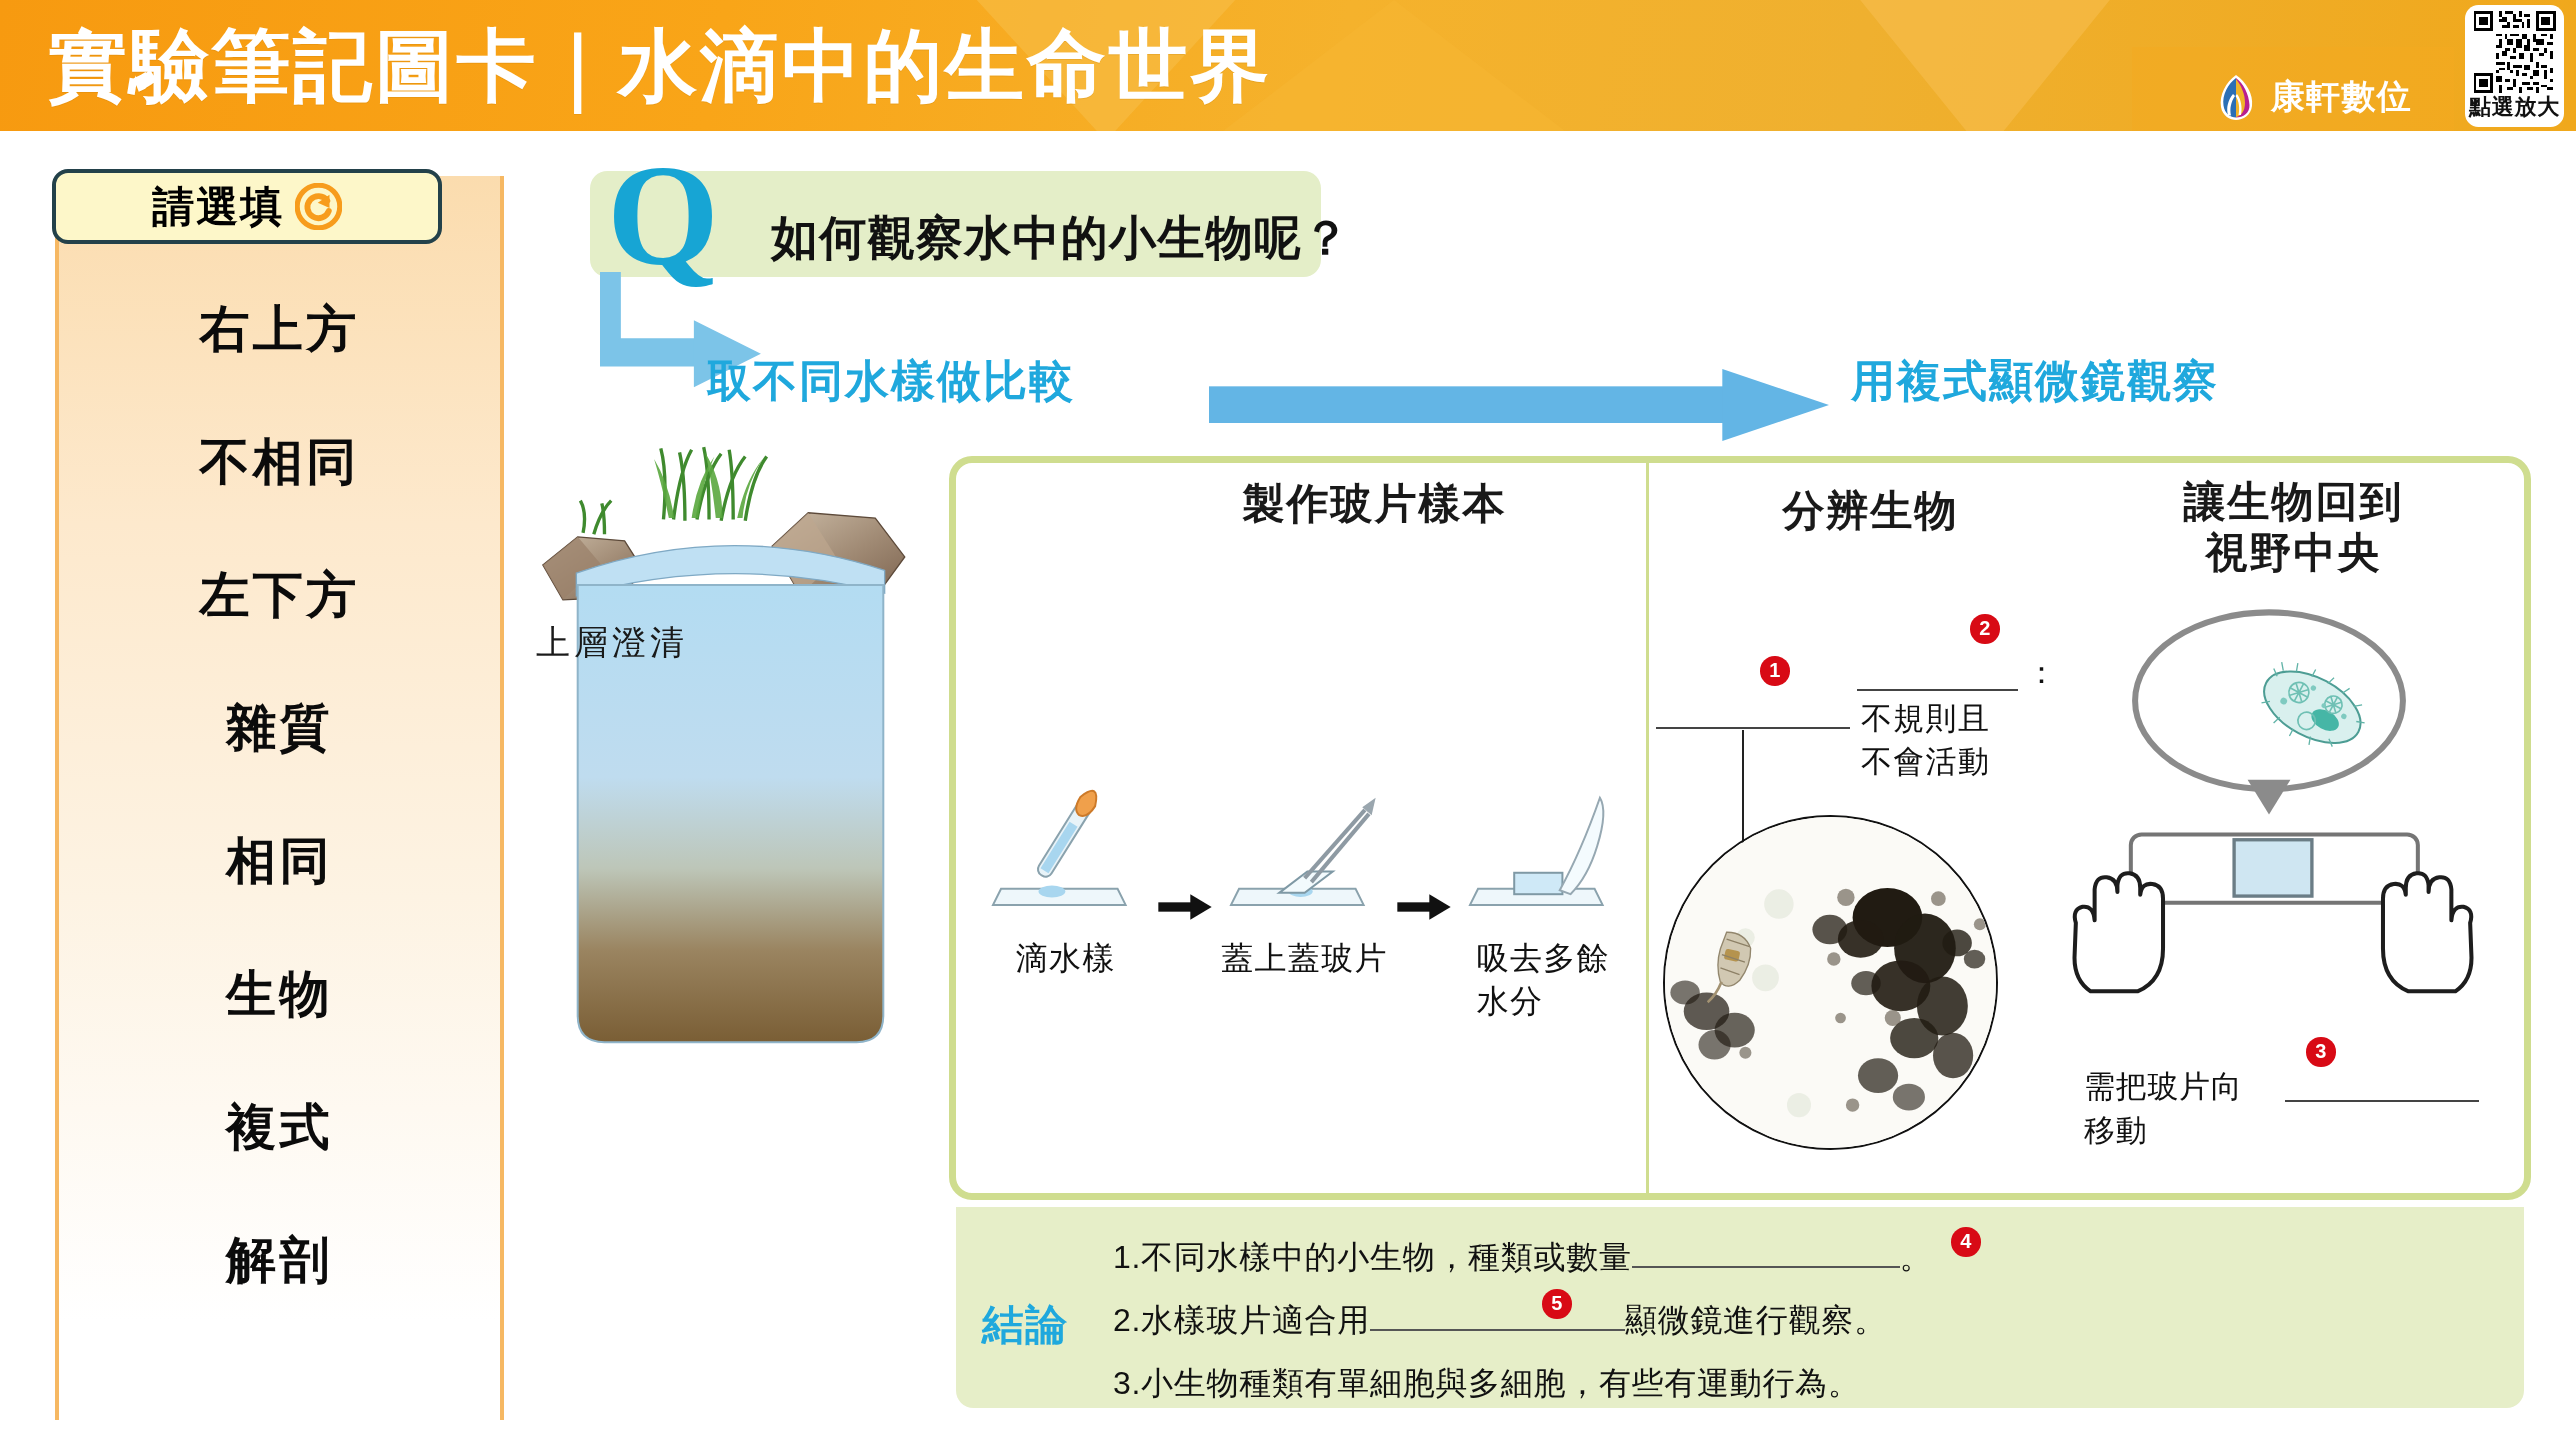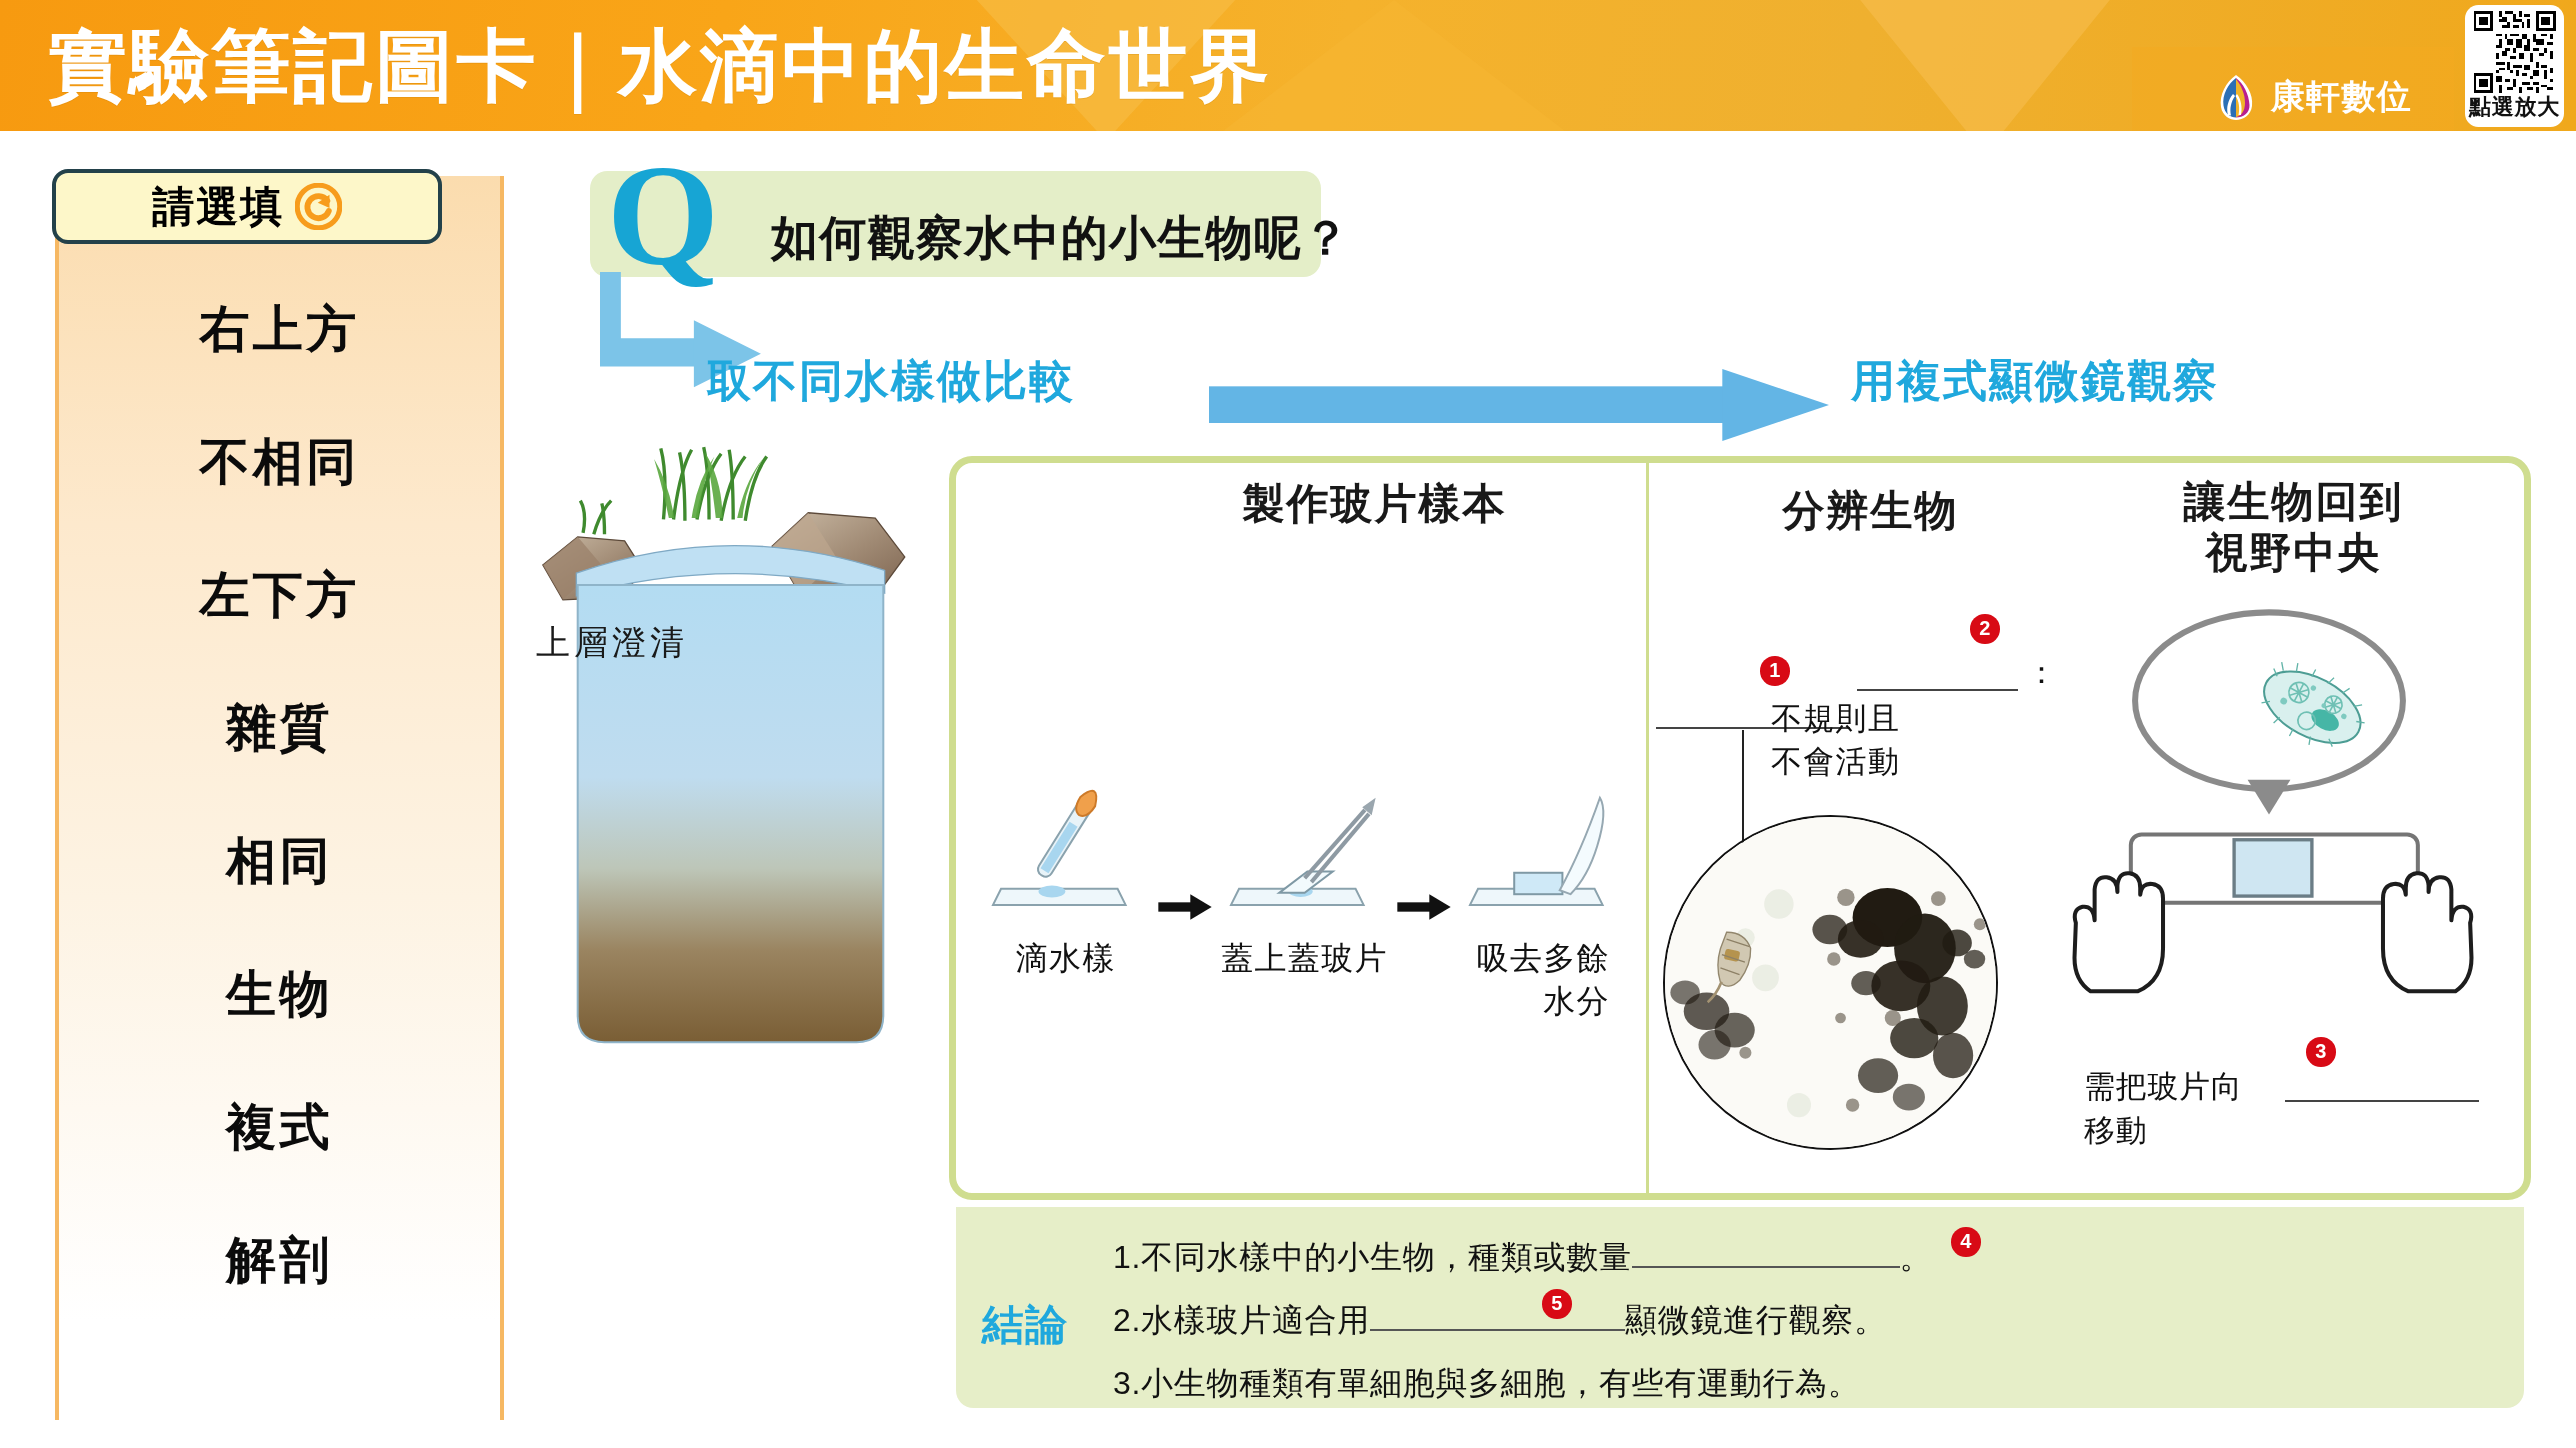--- a/index.html
+++ b/index.html
@@ -113,21 +113,21 @@
     letter-spacing: 2px; white-space: nowrap; text-align: center;
   }
   .pt-slide { left: 1113px; top: 476px; width: 523px; }
   .pt-distinguish { left: 1696px; top: 483px; width: 349px; }
   .pt-center { left: 2072px; top: 476px; width: 443px; line-height: 51px; }
 
   
   .steps { position: absolute; left: 976px; top: 771px; width: 657px; display: flex; align-items: flex-start; }
   .step { width: 194px; display: flex; flex-direction: column; align-items: center; }
   .step-art { height: 154px; display: flex; align-items: flex-end; justify-content: center; }
-  .step-label { margin-top: 12px; font-size: 32px; color: #111; letter-spacing: 1.3px; text-align: right; line-height: 43px; }
+  .step-label { margin-top: 12px; font-size: 32px; color: #111; letter-spacing: 1.3px; text-align: left; line-height: 43px; }
   .step-arrow { width: 64px; display: flex; justify-content: center; padding-top: 122px; }
 
   
   .blank-line { position: absolute; border-bottom: 2.7px solid #444; }
   .bl-1 { left: 1656px; top: 727px; width: 194px; }
   .bl-2 { left: 1857px; top: 689px; width: 161px; }
   .leader { position: absolute; background: #222; width: 2px; }
   .ld-1 { left: 1742px; top: 730px; height: 176px; }
   .ld-2 { left: 1899px; top: 843px; height: 131px; }
   .marker {
@@ -135,21 +135,21 @@
     background: #d80a15; color: #fff; font-size: 20px; font-weight: 700;
     display: flex; align-items: center; justify-content: center;
   }
   .mk-1 { left: 1760px; top: 656px; }
   .mk-2 { left: 1970px; top: 614px; }
   .mk-3 { left: 2306px; top: 1037px; }
   .mk-4 { left: 1951px; top: 1227px; }
   .mk-5 { left: 1542px; top: 1289px; }
   .colon-2 { position: absolute; left: 2026px; top: 652px; font-size: 31px; color: #111; }
   .desc-2 {
-    position: absolute; left: 1771px; top: 697px; width: 201px;
+    position: absolute; left: 1861px; top: 697px; width: 201px;
     font-size: 31px; color: #111; line-height: 43px; letter-spacing: 1.3px;
   }
   .micro-photo {
     position: absolute; left: 1663px; top: 815px; width: 335px; height: 335px;
     border-radius: 50%; border: 2px solid #111; overflow: hidden;
   }
 
   
   .fov-wrap { position: absolute; left: 2115px; top: 607px; }
   .slide-wrap { position: absolute; left: 2065px; top: 825px; }

